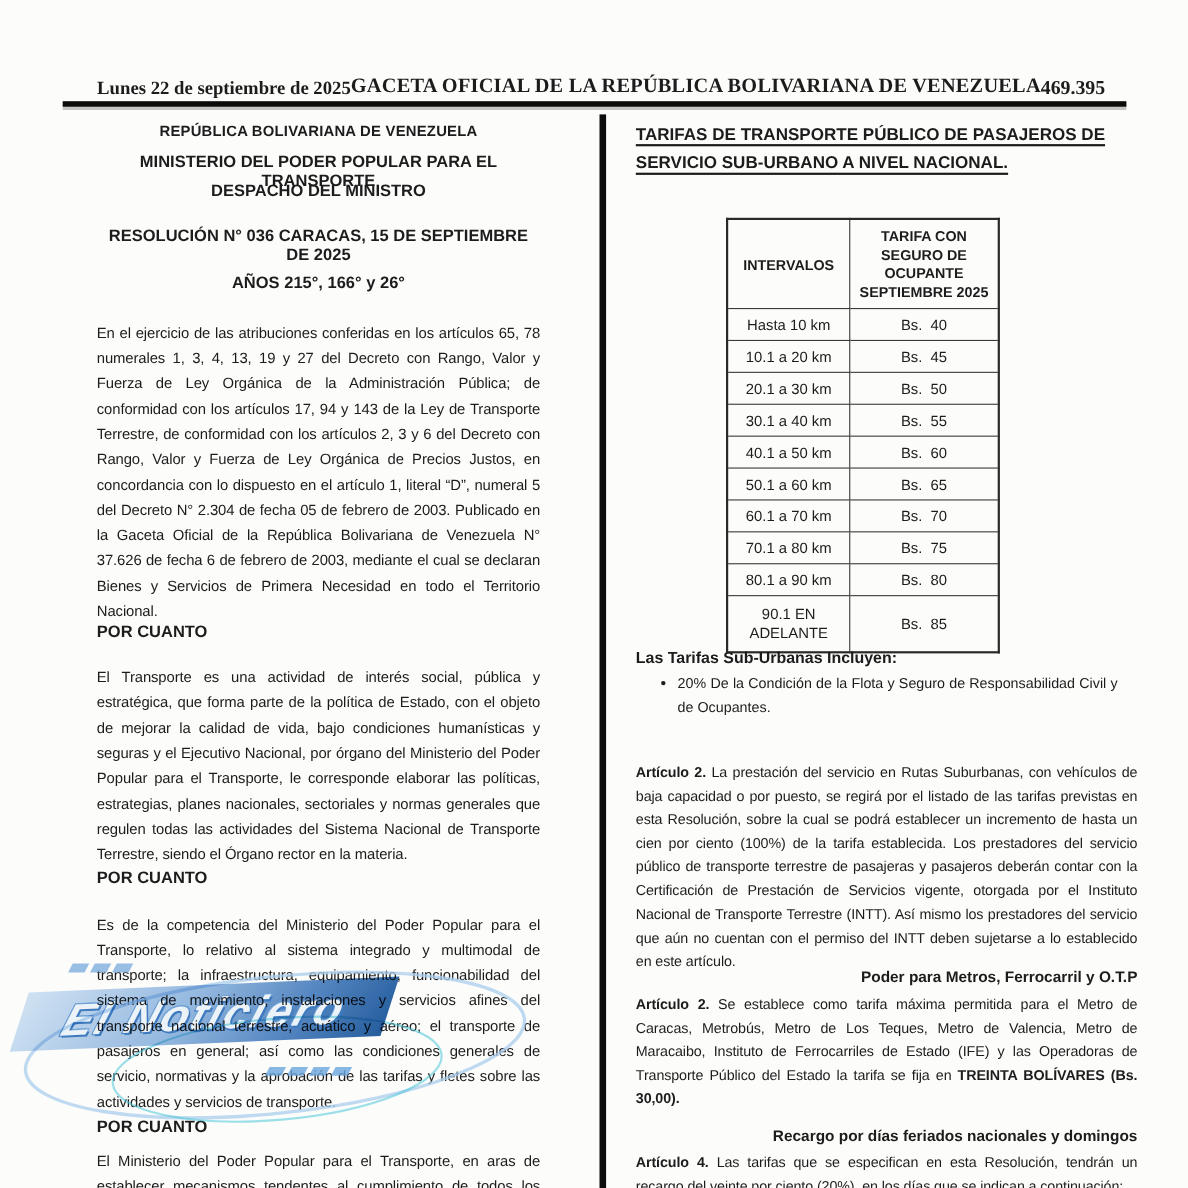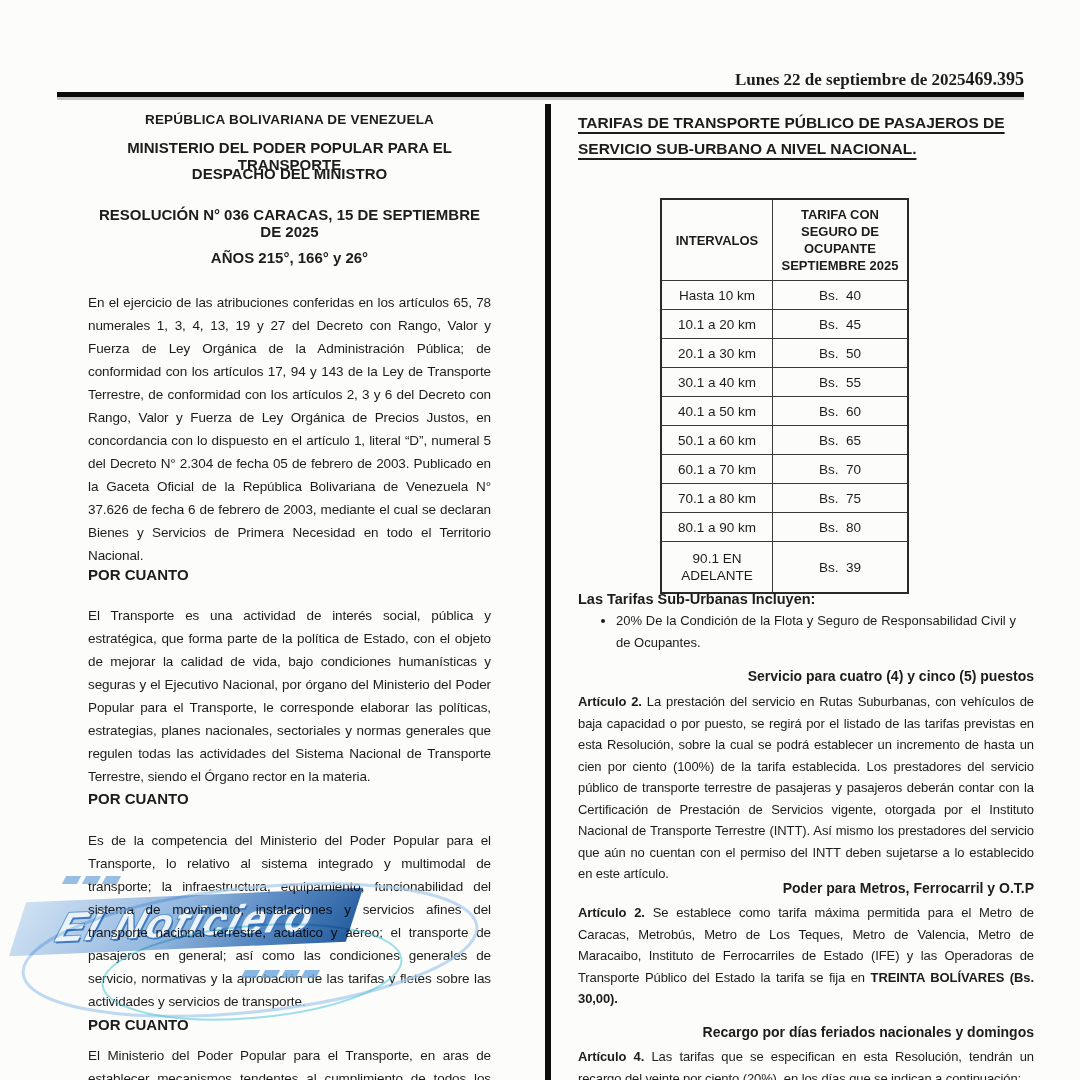--- a/index.html
+++ b/index.html
@@ -4,22 +4,22 @@
 <style>
   html,body{margin:0;padding:0;background:#e8e8e8;}
   .page{
     position:relative;width:1080px;height:1080px;margin:0 auto;
     background:#fcfcfb;overflow:hidden;
     font-family:"Liberation Sans","DejaVu Sans",sans-serif;
     color:#1c1c1c;
   }
   
   .gz-header{
-    position:absolute;left:57px;right:56px;top:58px;height:32px;
-    display:flex;align-items:flex-end;justify-content:flex-end;
+    position:absolute;left:57px;right:44px;top:58px;height:32px;
+    display:flex;align-items:flex-end;justify-content:center;
     font-family:"Liberation Serif","DejaVu Serif",serif;font-weight:bold;
   }
   .gz-date{font-size:17px;}
   .gz-title{font-size:18.5px;letter-spacing:.2px;}
   .gz-page{font-size:18px;}
   .gz-rule{
     position:absolute;left:57px;right:56px;top:92px;height:5px;
     background:#0b0b0b;box-shadow:0 3px 0 rgba(70,70,70,.30);
   }
   
@@ -88,20 +88,21 @@
   .wm-d-bottom{left:243px;top:120px;}
   .wm-d-bottom span{background:rgba(105,165,220,.8);}
 </style>
 </head>
 <body>
 
 <div class="page">
 
   <div class="gz-header">
     <span class="gz-date">Lunes 22 de septiembre de 2025</span>
+    <span class="gz-title">GACETA OFICIAL DE LA REPÚBLICA BOLIVARIANA DE VENEZUELA</span>
     <span class="gz-page">469.395</span>
   </div>
   <div class="gz-rule"></div>
   <div class="divider"></div>
 
   <div class="lc c-head l-org2">MINISTERIO DEL PODER POPULAR PARA EL TRANSPORTE</div>
   <div class="lc c-head l-org1">REPÚBLICA BOLIVARIANA DE VENEZUELA</div>
   <div class="lc c-head l-org3">DESPACHO DEL MINISTRO</div>
   <div class="lc c-head l-res">RESOLUCIÓN N° 036 CARACAS, 15 DE SEPTIEMBRE DE 2025</div>
   <div class="lc c-head l-years">AÑOS 215°, 166° y 26°</div>
@@ -158,31 +159,30 @@
       <tr>
           <td>70.1 a 80 km</td>
           <td class="val">Bs.  75</td>
         </tr>
       <tr>
           <td>80.1 a 90 km</td>
           <td class="val">Bs.  80</td>
         </tr>
       <tr class="row-last">
           <td>90.1 EN ADELANTE</td>
-          <td class="val">Bs.  39</td>
+          <td class="val">Bs.  85</td>
         </tr>
     </tbody>
   </table>
 
   <div class="rc r-incl">Las Tarifas Sub-Urbanas Incluyen:</div>
   <ul class="rc r-bullet">
     <li>20% De la Condición de la Flota y Seguro de Responsabilidad Civil y de Ocupantes.</li>
   </ul>
 
-  <div class="rc r-sub r-h2">Servicio para cuatro (4) y cinco (5) puestos</div>
   <p class="rc r-para r-a2" style="margin:0"><b>Artículo 2.</b> <span>La prestación del servicio en Rutas Suburbanas, con vehículos de baja capacidad o por puesto, se regirá por el listado de las tarifas previstas en esta Resolución, sobre la cual se podrá establecer un incremento de hasta un cien por ciento (100%) de la tarifa establecida. Los prestadores del servicio público de transporte terrestre de pasajeras y pasajeros deberán contar con la Certificación de Prestación de Servicios vigente, otorgada por el Instituto Nacional de Transporte Terrestre (INTT). Así mismo los prestadores del servicio que aún no cuentan con el permiso del INTT deben sujetarse a lo establecido en este artículo.</span></p>
 
   <div class="rc r-sub r-h3">Poder para Metros, Ferrocarril y O.T.P</div>
   <p class="rc r-para r-a3" style="margin:0"><b>Artículo 2.</b> <span>Se establece como tarifa máxima permitida para el Metro de Caracas, Metrobús, Metro de Los Teques, Metro de Valencia, Metro de Maracaibo, Instituto de Ferrocarriles de Estado (IFE) y las Operadoras de Transporte Público del Estado la tarifa se fija en </span><b>TREINTA BOLÍVARES (Bs. 30,00).</b></p>
 
   <div class="rc r-sub r-h4">Recargo por días feriados nacionales y domingos</div>
   <p class="rc r-para r-a4" style="margin:0"><b>Artículo 4.</b> <span>Las tarifas que se especifican en esta Resolución, tendrán un recargo del veinte por ciento (20%), en los días que se indican a continuación:</span></p>
 
   <div class="wm">
     <svg width="560" height="215" viewBox="0 0 560 215">

